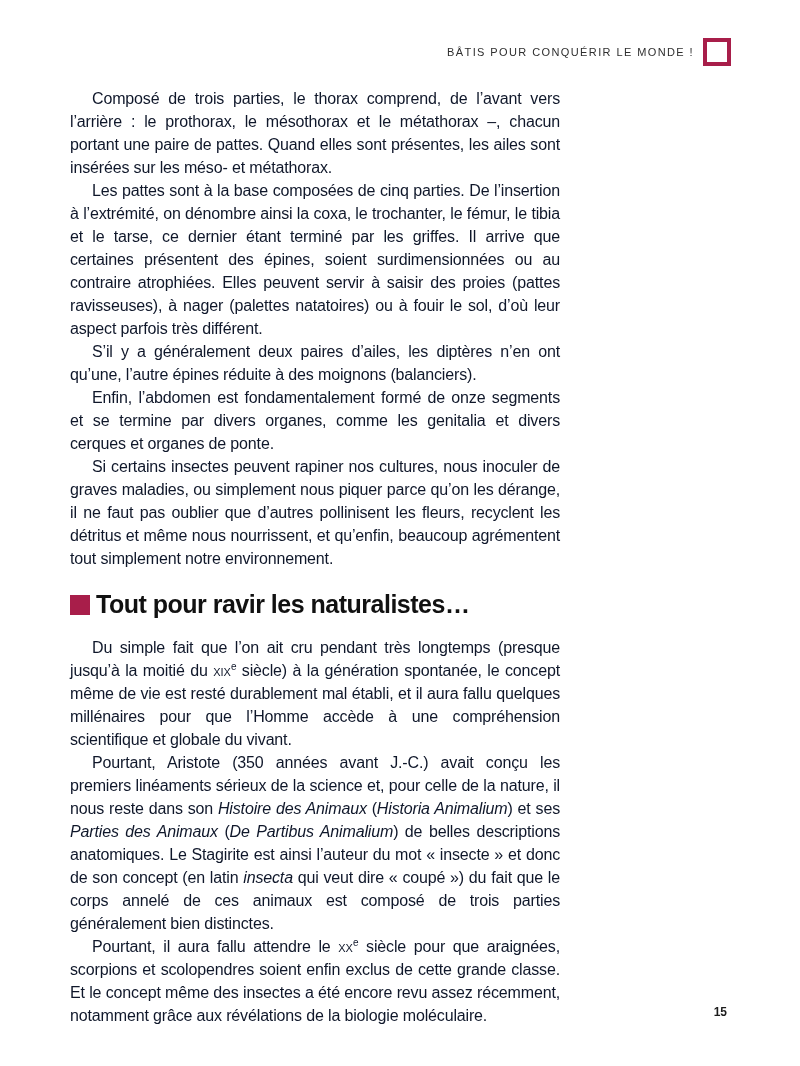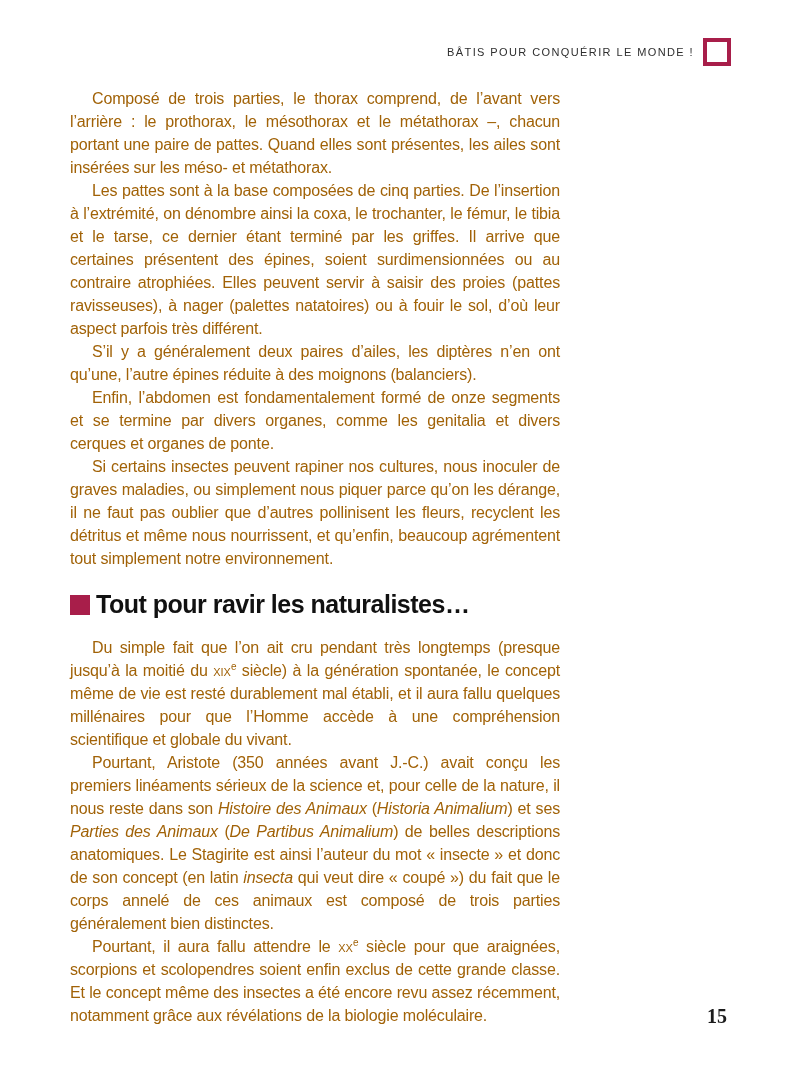--- a/index.html
+++ b/index.html
@@ -36,21 +36,21 @@
     left:70px;top:87px;
     width:490px;
   }
   .text-column p{
     margin:0;
     text-indent:22px;
     font-size:16px;
     line-height:23px;
     text-align:justify;
     letter-spacing:-0.15px;
-    color:#a16207;
+    color:#0f172a;
   }
   .text-column p i{}
   .text-column .sc{
     font-variant:small-caps;
     letter-spacing:0;
   }
   .text-column sup{
     font-size:10px;
     line-height:0;
     vertical-align:super;
@@ -66,24 +66,23 @@
     color:#111;
   }
   .section-bullet{
     flex:0 0 auto;
     width:20px;height:20px;
     background:var(--accent,#a81e4a);
   }
   .page-number{
     position:absolute;
     top:1005px;right:73px;
-    font-size:20px;
+    font-size:12px;
     font-weight:bold;
     color:#1c1c1c;
-    font-family:Liberation Serif, serif;
   }
 </style>
 </head>
 <body>
 
 <div class="page">
 
   <header class="running-header">
     <span class="rh-text">BÂTIS POUR CONQUÉRIR LE MONDE !</span>
     <span class="rh-square"></span>

